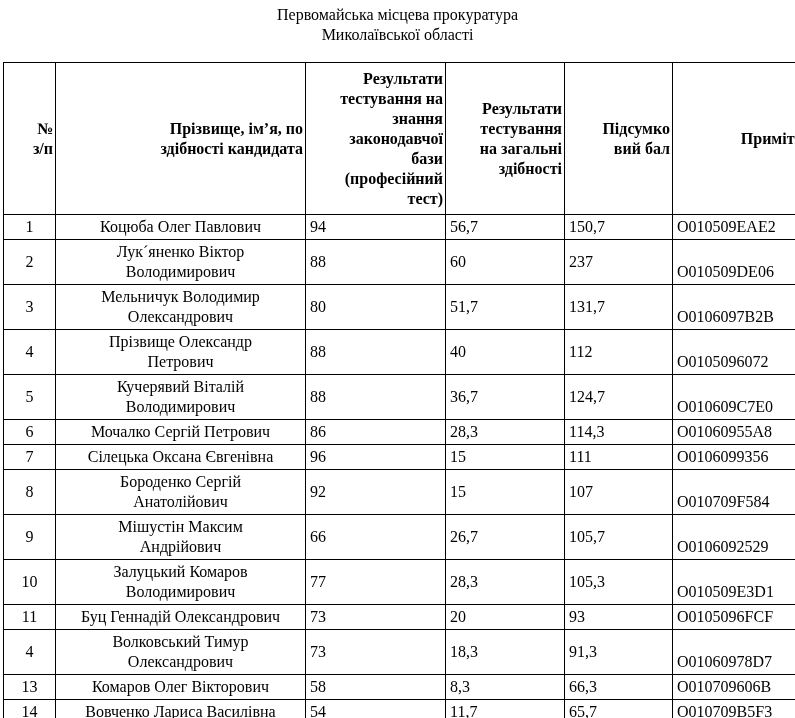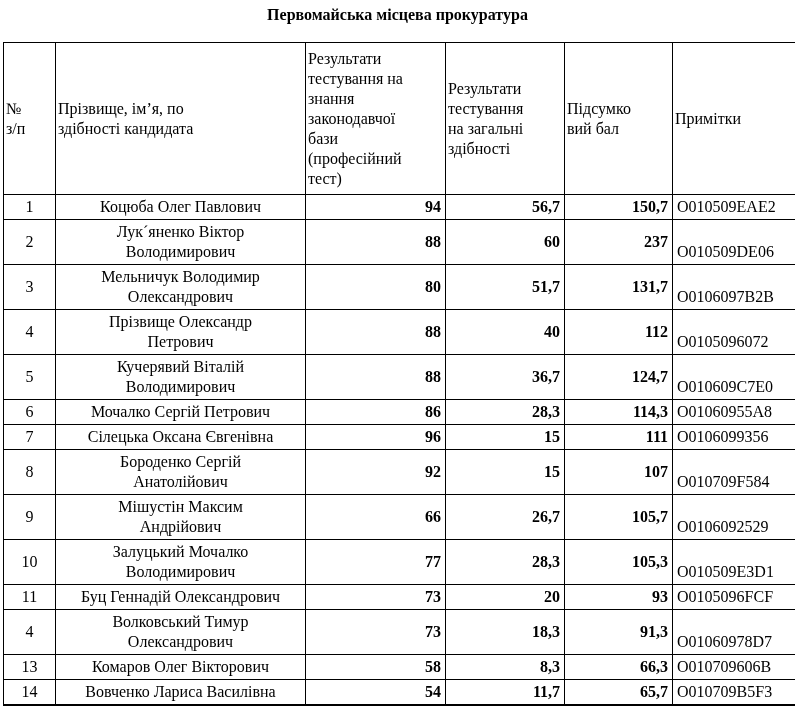--- a/index.html
+++ b/index.html
@@ -12,21 +12,21 @@
     width: 795px;
     height: 718px;
     overflow: hidden;
     background: #ffffff;
     color: #000000;
     font-family: "Liberation Serif", "DejaVu Serif", serif;
   }
   .doc-title {
     padding-top: 5px;
     text-align: center;
-    font-weight: bold;
+    font-weight: normal;
     font-size: 16px;
     line-height: 20px;
   }
   table.results {
     border-collapse: collapse;
     table-layout: fixed;
     width: 812px;          
     margin-left: 3px;
     margin-top: 17px;
     border: 1px solid #000000;
@@ -37,56 +37,56 @@
     border: 1px solid #000000;
     font-size: 16px;
     line-height: 20px;
     padding: 2px 4px;
     overflow: hidden;
   }
   table.results thead tr {
     height: 152px;
   }
   table.results th {
-    font-weight: normal;
-    text-align: left;
+    font-weight: bold;
+    text-align: right;
     vertical-align: middle;
     white-space: pre-line;
     padding: 2px 2px;
   }
   td.c-num {
     text-align: center;
     vertical-align: middle;
   }
   td.c-name {
     text-align: center;
     padding-left: 8px;
     white-space: pre-line;
     vertical-align: middle;
   }
   td.c-score {
-    text-align: right;
-    vertical-align: middle;
-    font-weight: bold;
+    text-align: left;
+    vertical-align: middle;
   }
   td.c-note {
     text-align: left;
     padding-left: 6px;
     vertical-align: bottom;
     padding-bottom: 3px;
     white-space: nowrap;
   }
 </style>
 </head>
 <body>
 
 <div class="page">
 
   <div class="doc-title">
     <div>Первомайська місцева прокуратура</div>
+    <div>Миколаївської області</div>
   </div>
 
   <table class="results">
     <colgroup>
       <col style="width:52px">
       <col style="width:250px">
       <col style="width:140px">
       <col style="width:119px">
       <col style="width:108px">
       <col style="width:143px">
@@ -196,21 +196,21 @@
     <td class="c-name">Мішустін Максим
 Андрійович</td>
     <td class="c-score">66</td>
     <td class="c-score">26,7</td>
     <td class="c-score">105,7</td>
     <td class="c-note">O0106092529</td>
   </tr>
 
   <tr>
     <td class="c-num">10</td>
-    <td class="c-name">Залуцький Мочалко
+    <td class="c-name">Залуцький Комаров
 Володимирович</td>
     <td class="c-score">77</td>
     <td class="c-score">28,3</td>
     <td class="c-score">105,3</td>
     <td class="c-note">O010509E3D1</td>
   </tr>
 
   <tr>
     <td class="c-num">11</td>
     <td class="c-name">Буц Геннадій Олександрович</td>

